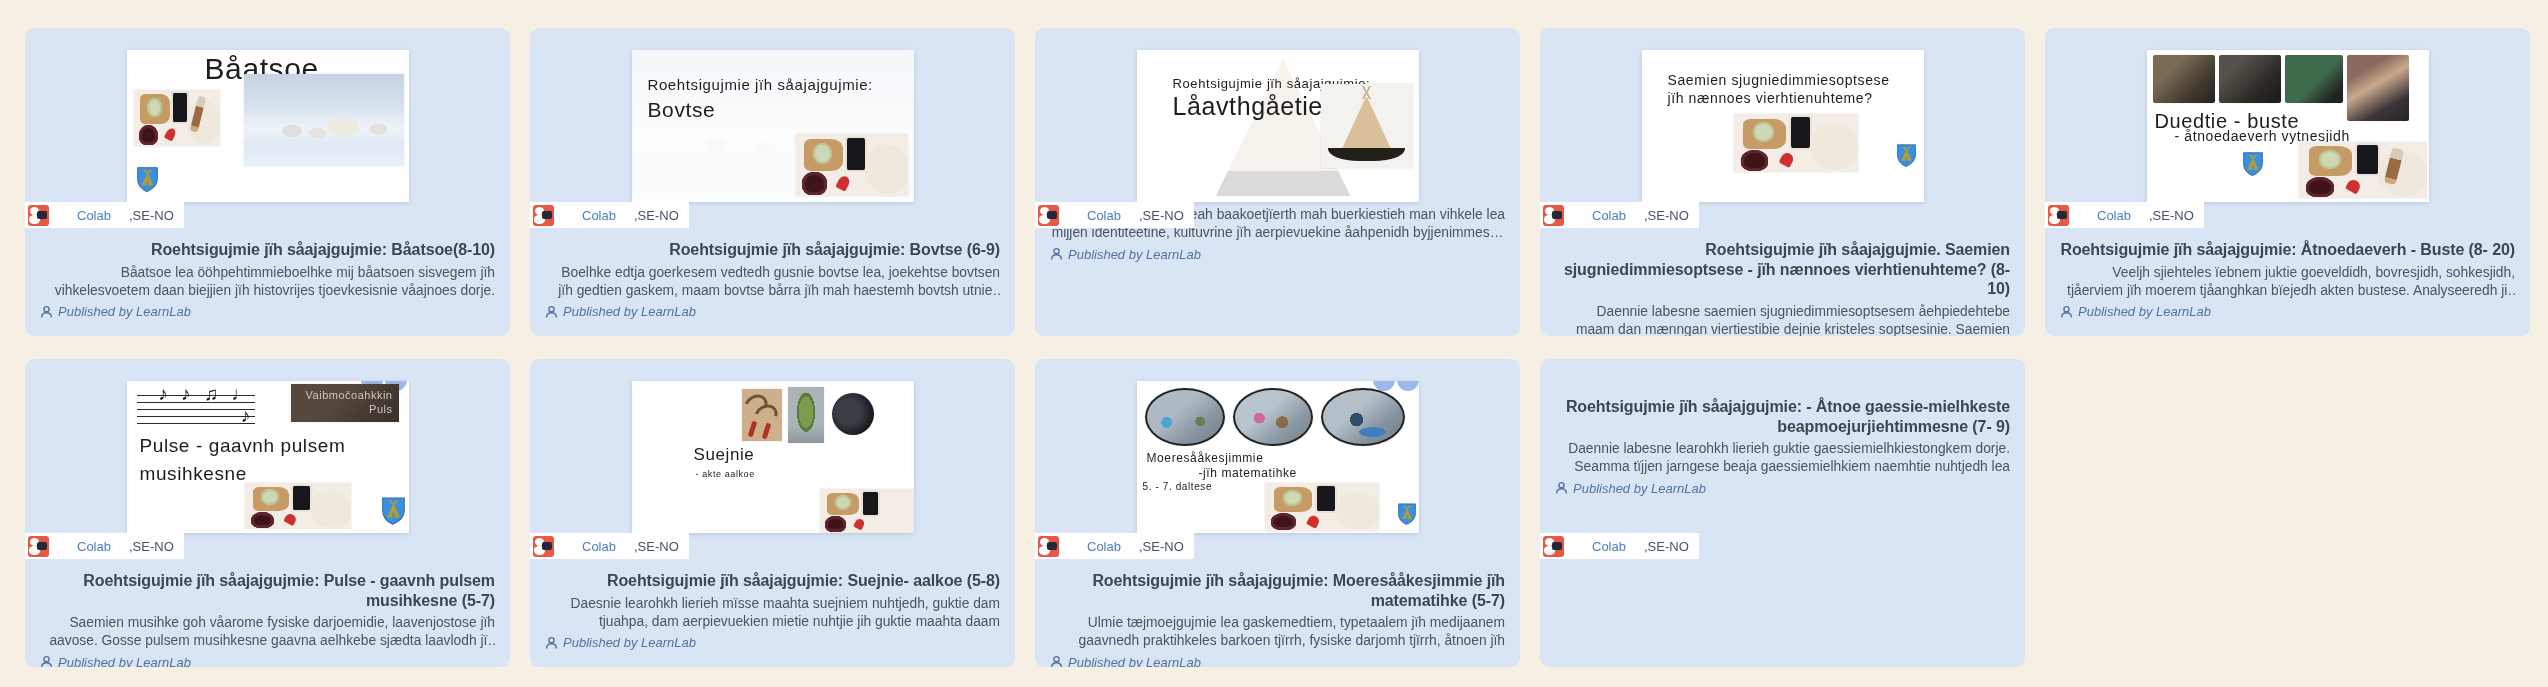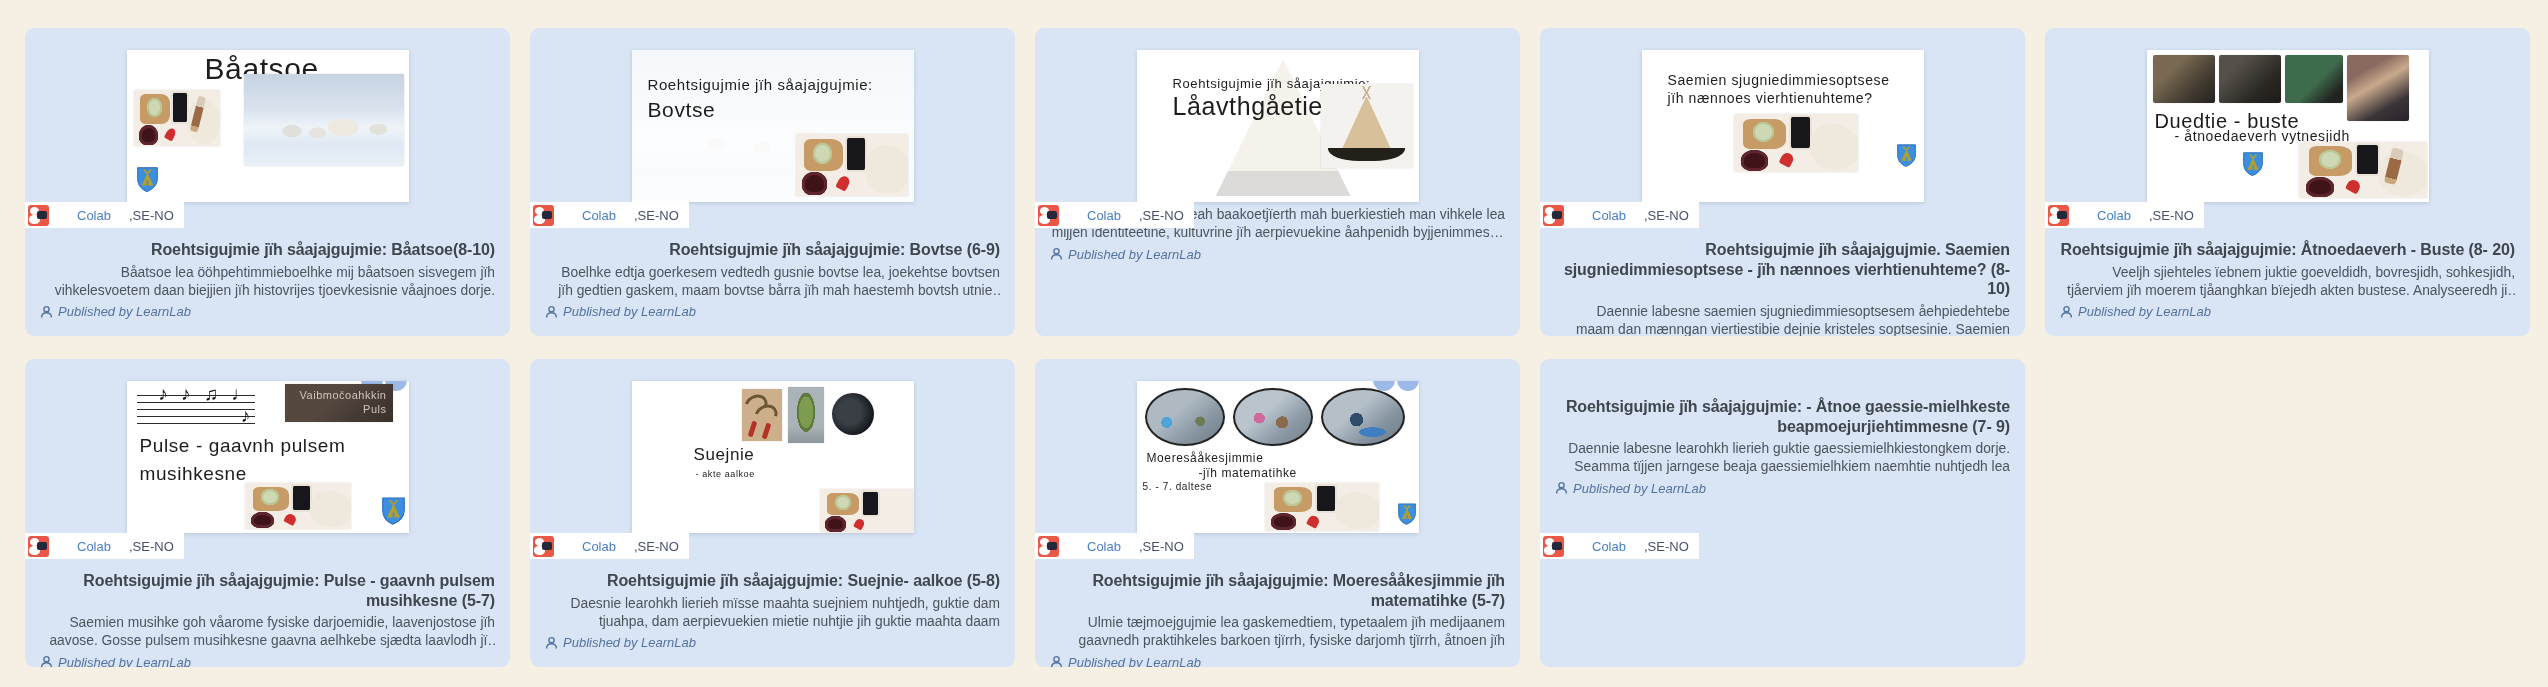--- a/index.html
+++ b/index.html
@@ -337,21 +337,21 @@
     </div>
   </article>
 
   <article class="card">
     <div class="thumb">
       <i class="bump" style="right:26px"></i>
       <i class="bump" style="right:2px"></i>
       <div class="ph staff" style="left:10px;top:14px;width:118px;height:29px;box-shadow:none">
         <span class="notes">♪ ♪ ♫ ♩ ♪</span>
       </div>
-      <div class="ph board" style="right:16px;top:3px;width:108px;height:38px">
+      <div class="ph board" style="right:10px;top:3px;width:108px;height:38px">
         <div>Vaibmočoahkkin</div>
         <div>Puls</div>
       </div>
       <span class="hand" style="left:13px;top:54px;font-size:19px">Pulse - gaavnh pulsem</span>
       <span class="hand" style="left:13px;top:82px;font-size:19px">musihkesne</span>
       <div class="ph crafts" style="left:118px;bottom:4px;width:106px;height:46px">
         <i class="tray"></i>
           <i class="succ"></i>
           <i class="phone"></i>
           <i class="cup"></i>

